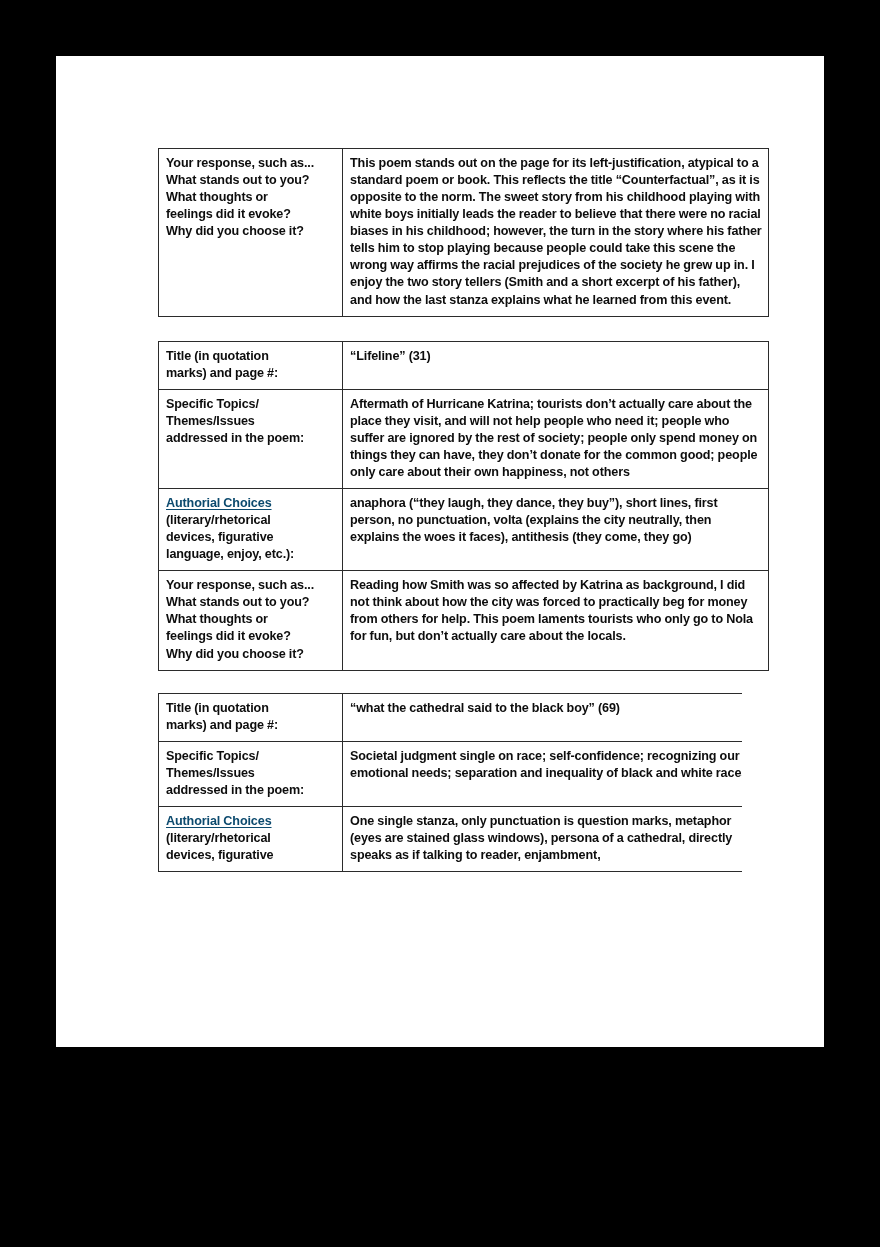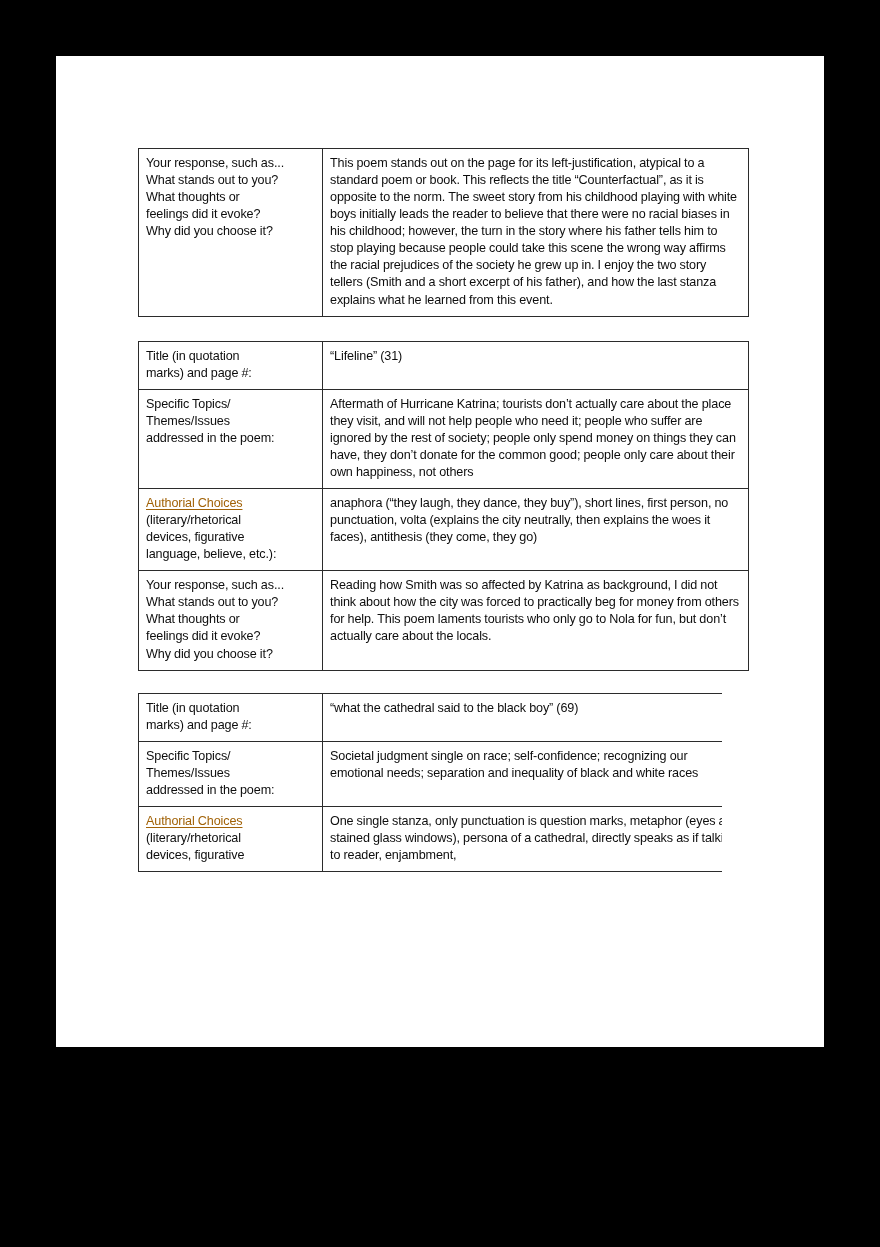--- a/index.html
+++ b/index.html
@@ -18,23 +18,24 @@
     position: absolute;
     left: 56px;
     top: 56px;
     width: 768px;
     height: 991px;
     background: #ffffff;
     overflow: hidden;
   }
   .doc-body {
     position: absolute;
-    left: 82px;
+    left: 102px;
     top: 92px;
     width: 584px;
+    font-weight: bold;
   }
   table.poem-table {
     width: 584px;
     border-collapse: collapse;
     table-layout: fixed;
     margin: 0;
   }
   table.poem-table td {
     border: 1px solid #2b2b2b;
     vertical-align: top;
@@ -47,21 +48,21 @@
   }
   td.label-col {
     width: 170px;
   }
   td.content-col {
     width: 412px;
   }
   .gap-1 { height: 24px; }
   .gap-2 { height: 22px; }
   .link-text {
-    color: #a16207;
+    color: #0c4a6e;
     text-decoration: underline;
     text-underline-offset: 1.5px;
   }
   .cell-line { display: block; }
   
   .table-clip {
     max-height: 184px;
     overflow: hidden;
   }
 </style>
@@ -103,21 +104,21 @@
           <span class="cell-line">Themes/Issues</span>
           <span class="cell-line">addressed in the poem:</span>
         </td>
         <td class="content-col">Aftermath of Hurricane Katrina; tourists don’t actually care about the place they visit, and will not help people who need it; people who suffer are ignored by the rest of society; people only spend money on things they can have, they don’t donate for the common good; people only care about their own happiness, not others</td>
       </tr>
       <tr>
         <td class="label-col">
           <span class="cell-line link-text">Authorial Choices</span>
           <span class="cell-line">(literary/rhetorical</span>
           <span class="cell-line">devices, figurative</span>
-          <span class="cell-line">language, believe, etc.):</span>
+          <span class="cell-line">language, enjoy, etc.):</span>
         </td>
         <td class="content-col">anaphora (“they laugh, they dance, they buy”), short lines, first person, no punctuation, volta (explains the city neutrally, then explains the woes it faces), antithesis (they come, they go)</td>
       </tr>
       <tr>
         <td class="label-col">
           <span class="cell-line">Your response, such as...</span>
           <span class="cell-line">What stands out to you?</span>
           <span class="cell-line">What thoughts or</span>
           <span class="cell-line">feelings did it evoke?</span>
           <span class="cell-line">Why did you choose it?</span>

